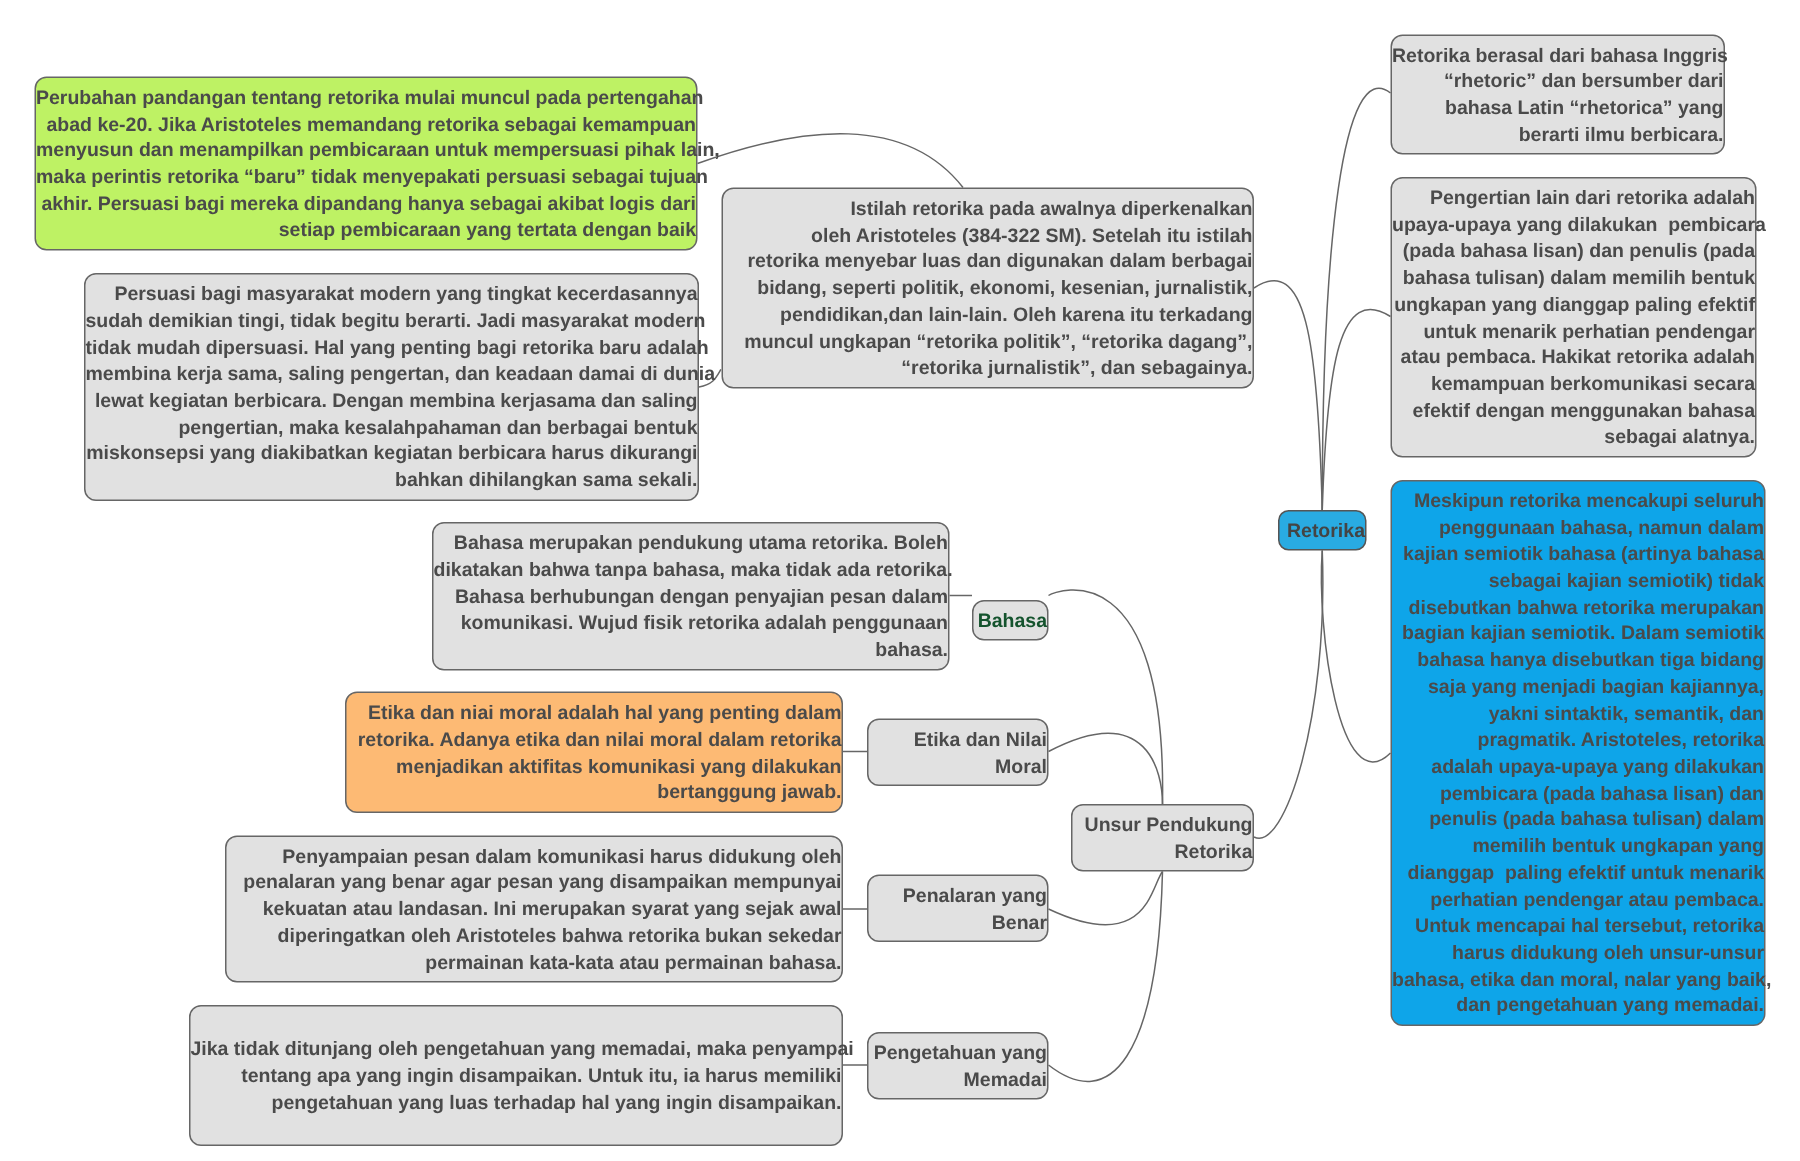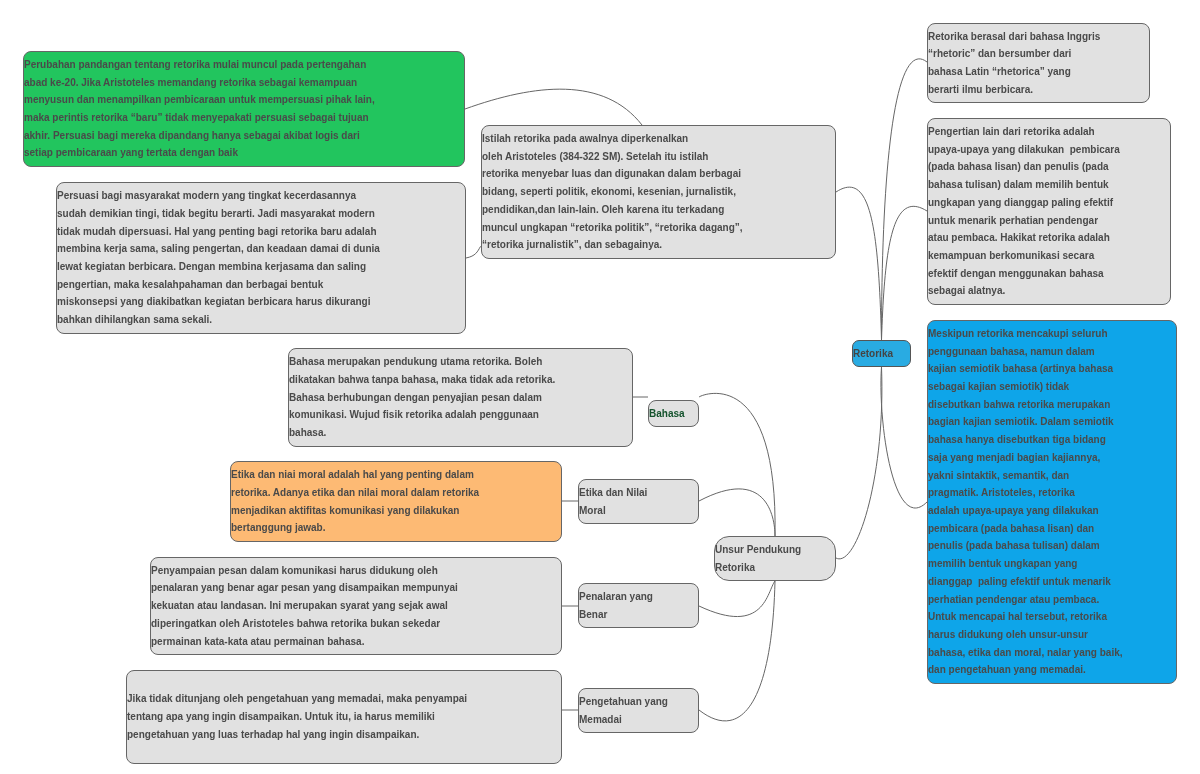--- a/index.html
+++ b/index.html
@@ -3,22 +3,22 @@
 <meta charset="utf-8">
 <title>Mind Map Retorika</title>
 <style>
   html,body{margin:0;padding:0;background:#ffffff;}
   body{width:1200px;height:774px;font-family:"Liberation Sans",sans-serif;overflow:hidden;
        -webkit-font-smoothing:antialiased;}
   #canvas{position:relative;width:1200px;height:774px;background:#fff;}
   svg.links{position:absolute;left:0;top:0;width:1200px;height:774px;pointer-events:none;z-index:1;}
   svg.links path{fill:none;stroke:#666666;stroke-width:1;}
   .node{position:absolute;box-sizing:border-box;background:#e1e1e1;border:1px solid #666666;
-        border-radius:8px;color:#4a4a4a;font-weight:bold;font-size:10px;
-        text-align:left;display:flex;align-items:center;justify-content:center;z-index:2;}
+        border-radius:8px;color:#4a4a4a;font-weight:bold;font-size:13px;
+        text-align:right;display:flex;align-items:center;justify-content:center;z-index:2;}
   .node .txt{width:100%;position:relative;top:0px;}
   .node .ln{line-height:17.72px;white-space:pre;}
   .node.root{background:#29abe2;border-color:#555555;color:#444444;border-radius:7px;}
 </style>
 </head>
 <body>
 
 <div id="canvas" style="background: rgb(255, 255, 255);">
   <svg class="links" viewBox="0 0 1200 774">
 <path d="M836,192 C870.3,169.6 878.5,225.7 881.5,340" stroke="#666666"></path>
@@ -35,21 +35,21 @@
     <path d="M562,606 L578,606" stroke="#666666"></path>
     <path d="M562,710 L578,710" stroke="#666666"></path>
     <path d="M465,109 C535.3,83.7 603.9,76.3 642,125" stroke="#666666"></path>
     <path d="M466,258 C475.7,256.1 477.4,251.8 480.6,246.3" stroke="#666666"></path>
   </svg>
   <div class="node root" style="left: 852px; top: 340px; width: 59px; height: 27px; background: rgb(41, 171, 226); border-color: rgb(85, 85, 85); color: rgb(68, 68, 68);">
     <div class="txt">
         <div class="ln">Retorika</div>
       </div>
   </div>
-  <div class="node" style="left: 23px; top: 51px; width: 442px; height: 116px; background: #22c55e; border-color: rgb(102, 102, 102); color: rgb(74, 74, 74);">
+  <div class="node" style="left: 23px; top: 51px; width: 442px; height: 116px; background: #bef264; border-color: rgb(102, 102, 102); color: rgb(74, 74, 74);">
     <div class="txt">
         <div class="ln">Perubahan pandangan tentang retorika mulai muncul pada pertengahan</div>
         <div class="ln">abad ke-20. Jika Aristoteles memandang retorika sebagai kemampuan</div>
         <div class="ln">menyusun dan menampilkan pembicaraan untuk mempersuasi pihak lain,</div>
         <div class="ln">maka perintis retorika “baru” tidak menyepakati persuasi sebagai tujuan</div>
         <div class="ln">akhir. Persuasi bagi mereka dipandang hanya sebagai akibat logis dari</div>
         <div class="ln">setiap pembicaraan yang tertata dengan baik</div>
       </div>
   </div>
   <div class="node" style="left: 56px; top: 182px; width: 410px; height: 152px; background: rgb(225, 225, 225); border-color: rgb(102, 102, 102); color: rgb(74, 74, 74);">
@@ -114,21 +114,21 @@
         <div class="ln">penulis (pada bahasa tulisan) dalam</div>
         <div class="ln">memilih bentuk ungkapan yang</div>
         <div class="ln">dianggap  paling efektif untuk menarik</div>
         <div class="ln">perhatian pendengar atau pembaca.</div>
         <div class="ln">Untuk mencapai hal tersebut, retorika</div>
         <div class="ln">harus didukung oleh unsur-unsur</div>
         <div class="ln">bahasa, etika dan moral, nalar yang baik,</div>
         <div class="ln">dan pengetahuan yang memadai.</div>
       </div>
   </div>
-  <div class="node" style="left: 714px; top: 536px; width: 122px; height: 45px; background: rgb(225, 225, 225); border-color: rgb(102, 102, 102); color: rgb(74, 74, 74); border-radius: 15px;">
+  <div class="node" style="left: 714px; top: 536px; width: 122px; height: 45px; background: rgb(225, 225, 225); border-color: rgb(102, 102, 102); color: rgb(74, 74, 74);">
     <div class="txt">
         <div class="ln">Unsur Pendukung</div>
         <div class="ln">Retorika</div>
       </div>
   </div>
   <div class="node" style="left: 648px; top: 400px; width: 51px; height: 27px; background: rgb(225, 225, 225); border-color: rgb(102, 102, 102); color: #14532d;">
     <div class="txt">
         <div class="ln">Bahasa</div>
       </div>
   </div>

